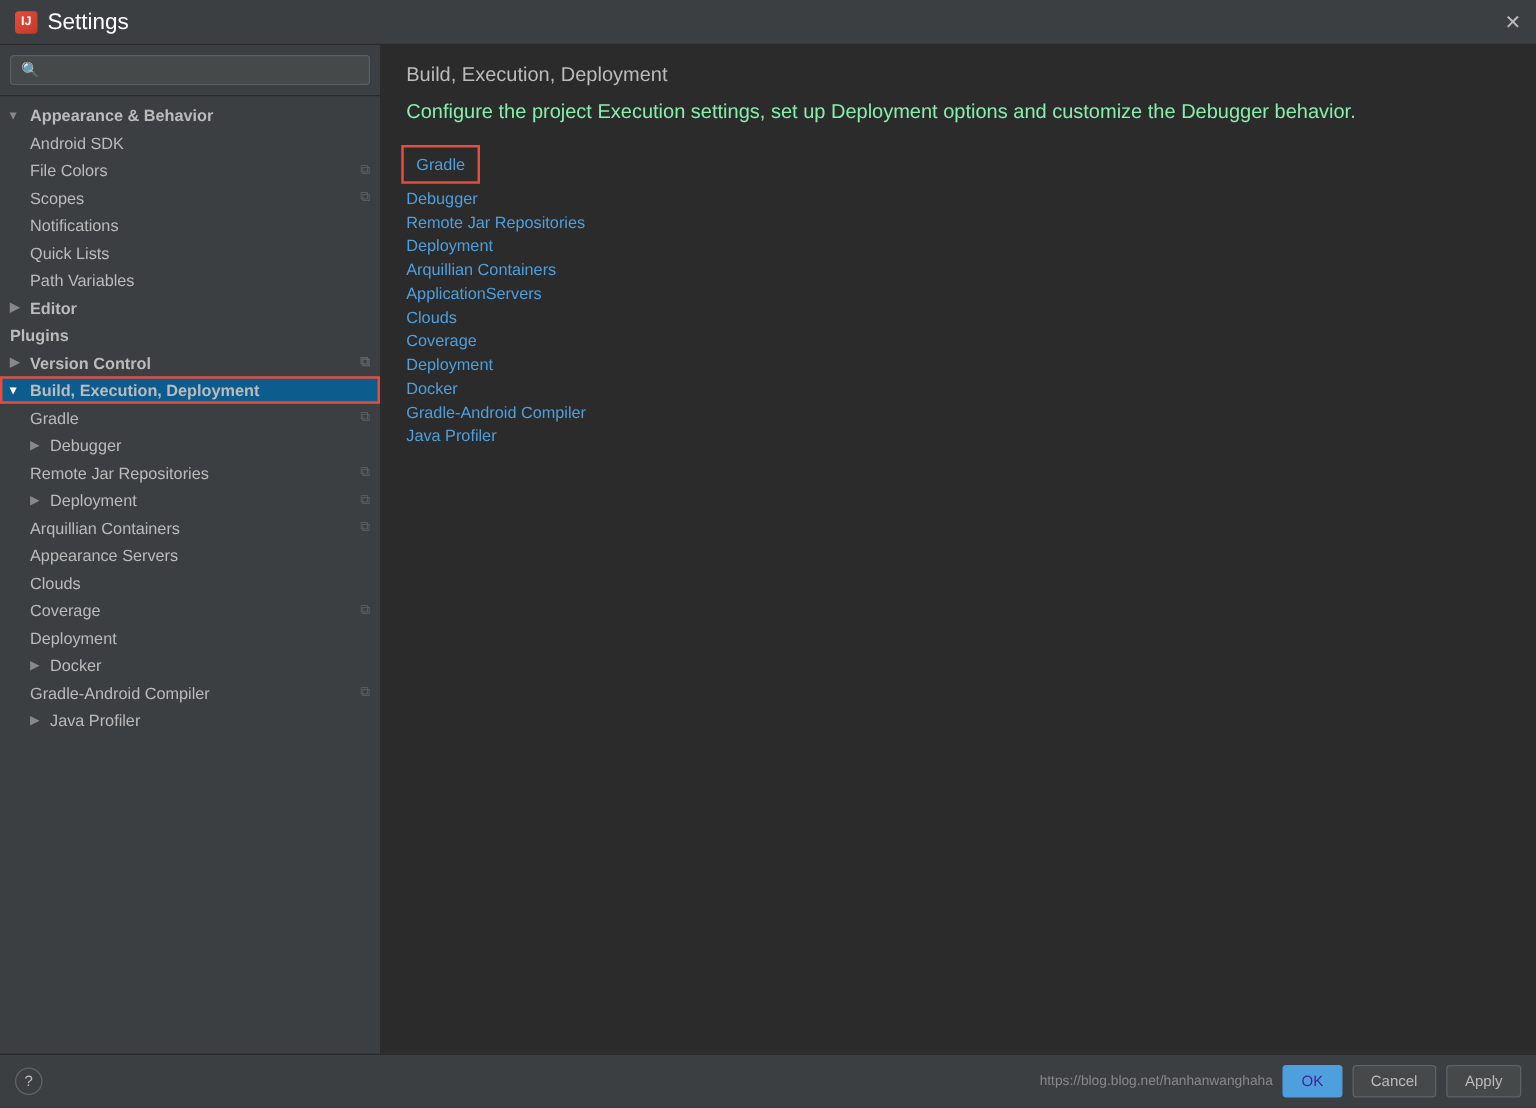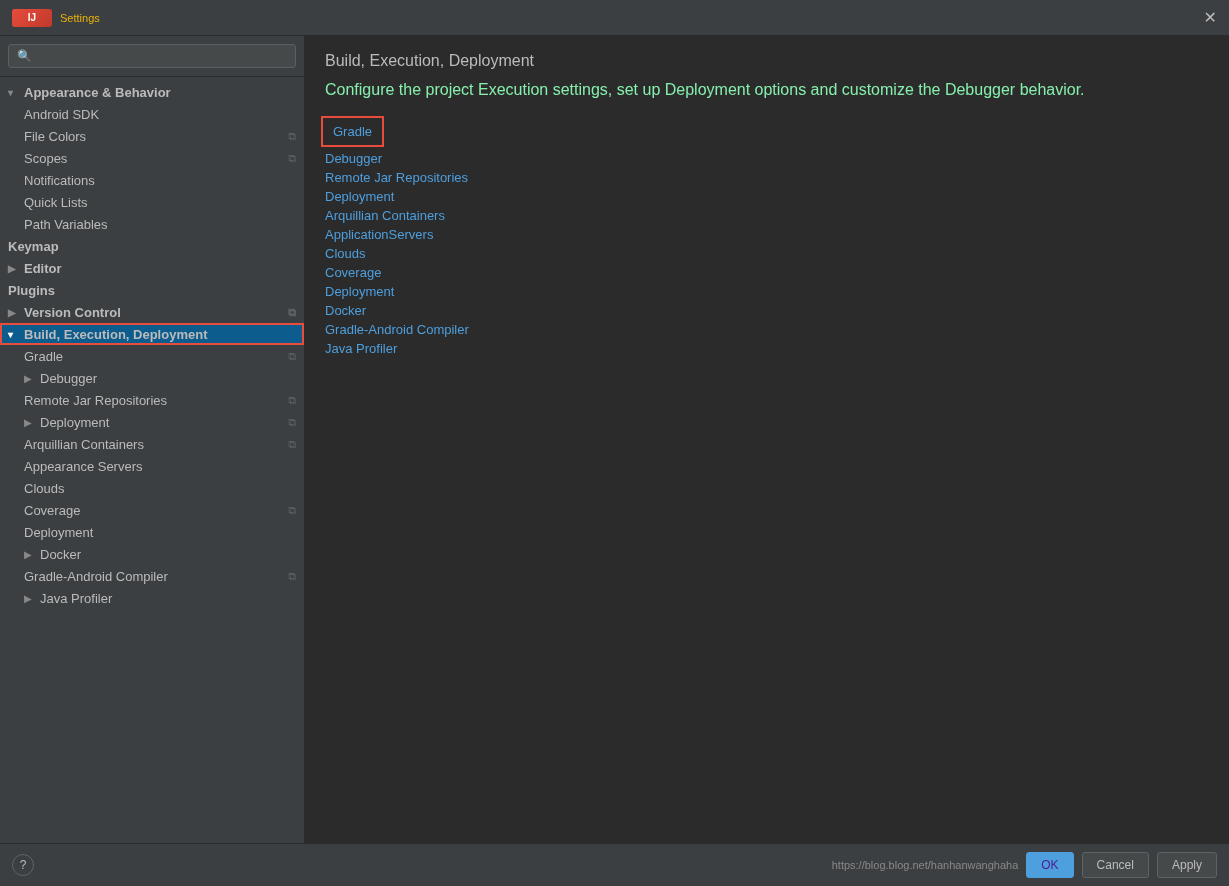--- a/index.html
+++ b/index.html
@@ -27,34 +27,34 @@
       padding: 6px 12px;
       border-bottom: 1px solid #2b2b2b;
       height: 36px;
     }
     .title-bar-left {
       display: flex;
       align-items: center;
       gap: 8px;
     }
     .title-icon {
-      width: 40px;
+      width: 18px;
       height: 18px;
       background: linear-gradient(135deg, #e74c3c, #c0392b);
       border-radius: 3px;
       display: flex;
       align-items: center;
       justify-content: center;
       font-size: 10px;
       color: white;
       font-weight: bold;
     }
     .title-text {
-      color: #eab308;
-      font-size: 11px;
+      color: #ffffff;
+      font-size: 18px;
     }
     .close-btn {
       color: #888;
       font-size: 16px;
       cursor: pointer;
       background: none;
       border: none;
       color: #bbbbbb;
     }
     .main-content {
@@ -263,23 +263,20 @@
         <div class="tree-item">
           <span style="margin-left:16px;">Notifications</span>
         </div>
         <div class="tree-item">
           <span style="margin-left:16px;">Quick Lists</span>
         </div>
         <div class="tree-item">
           <span style="margin-left:16px;">Path Variables</span>
         </div>
 
-        <div class="tree-item section-header">
-          <span>Keymap</span>
-        </div>
 
         <div class="tree-item section-header">
           <span class="expand-icon">▶</span>
           <span>Editor</span>
         </div>
 
         <div class="tree-item section-header">
           <span>Plugins</span>
         </div>
 

